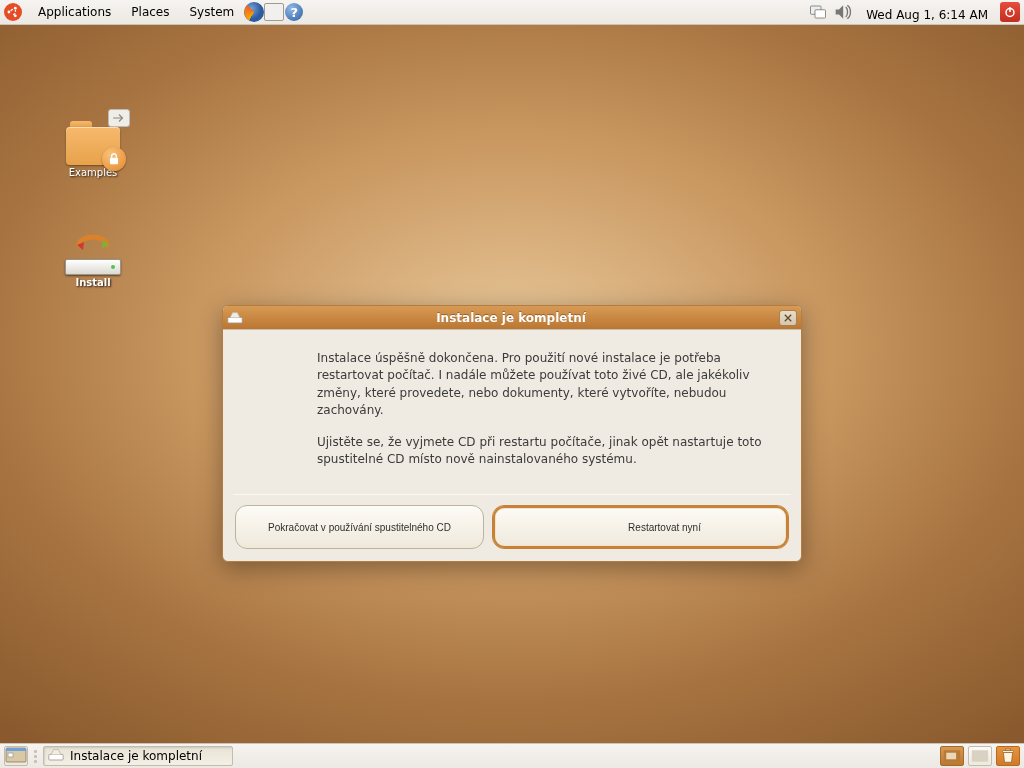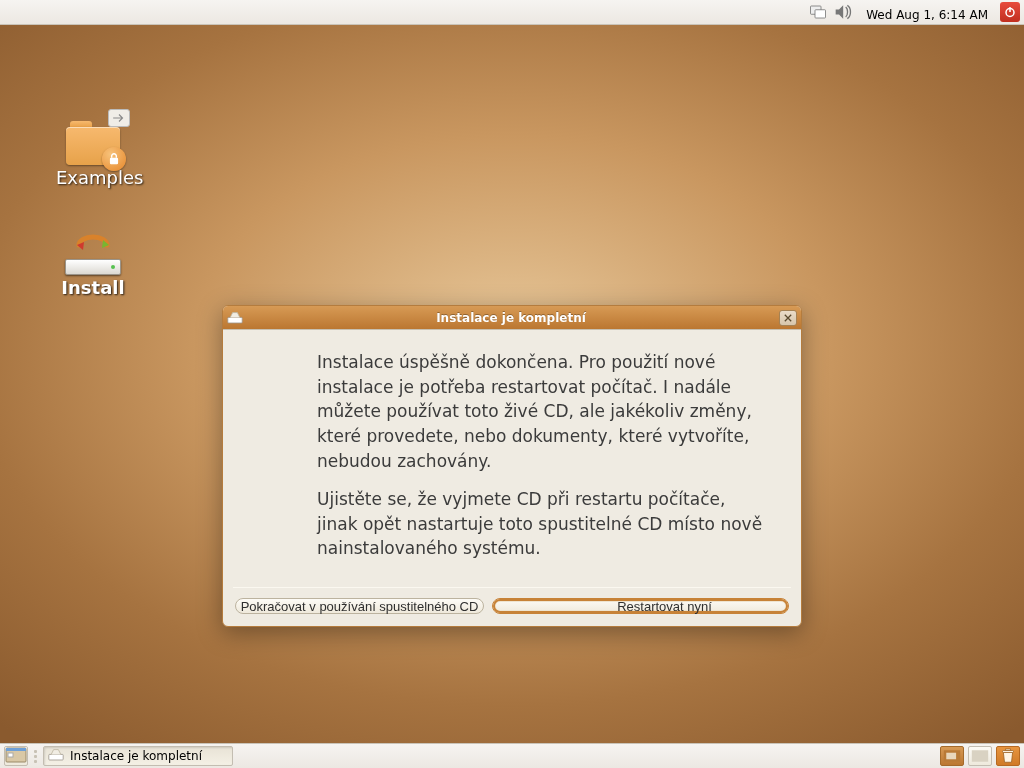--- a/index.html
+++ b/index.html
@@ -47,21 +47,21 @@
 .shutdown-btn {
   width: 20px; height: 20px; border-radius: 3px;
   background: linear-gradient(#e84c3d, #c12f1f);
   display: flex; align-items: center; justify-content: center;
 }
 .shutdown-btn svg { width: 12px; height: 12px; }
 
 
 .desktop { position: absolute; inset: 25px 0 25px 0; }
 .dicon { position: absolute; width: 74px; text-align: center; cursor: pointer; }
-.dicon .label { color: #fff; font-size: 18px; text-shadow: 1px 1px 2px rgba(0,0,0,0.8); margin-top: 2px; }
+.dicon .label { color: #fff; font-size: 10px; text-shadow: 1px 1px 2px rgba(0,0,0,0.8); margin-top: 2px; }
 .dicon-examples { left: 56px; top: 96px; }
 .dicon-install  { left: 56px; top: 206px; font-weight: bold; }
 
 .folder {
   width: 54px; height: 44px; margin: 0 auto 2px; position: relative;
 }
 .folder .tab { position: absolute; top: 0; left: 4px; width: 22px; height: 8px; background: linear-gradient(#f7b96e, #e59a3d); border-radius: 3px 3px 0 0; }
 .folder .body { position: absolute; top: 6px; left: 0; right: 0; bottom: 0; background: linear-gradient(#f7b96e, #e7a24a); border-radius: 4px; box-shadow: inset 0 1px 0 rgba(255,255,255,0.5), 0 1px 2px rgba(0,0,0,0.4); }
 .folder .emblem-link { position: absolute; right: -10px; top: -12px; width: 22px; height: 18px; background: #f0ede7; border: 1px solid #bbb; border-radius: 3px; display: flex; align-items: center; justify-content: center; }
 .folder .emblem-link svg { width: 14px; height: 10px; }
@@ -94,31 +94,31 @@
 .titlebar .title { flex: 1; text-align: center; color: #fff; font-weight: bold; font-size: 12px; text-shadow: 0 -1px 0 rgba(0,0,0,0.3); }
 .titlebar .close {
   width: 18px; height: 16px; border-radius: 3px;
   background: linear-gradient(#eadcc8, #d7c6ac);
   border: 1px solid #a58254;
   display: flex; align-items: center; justify-content: center;
   cursor: pointer;
 }
 .titlebar .close svg { width: 8px; height: 8px; }
 
-.dialog-body { padding: 20px 30px 12px 94px; color: #3b3b3b; line-height: 1.45; font-size: 17px; }
+.dialog-body { padding: 20px 30px 12px 94px; color: #3b3b3b; line-height: 1.45; font-size: 12px; }
 .dialog-body p { margin-bottom: 14px; }
 .dialog-sep { height: 1px; background: #d6cfbf; margin: 0 10px; border-bottom: 1px solid #fbf8f0; }
 .dialog-actions { display: flex; gap: 8px; padding: 10px 12px 12px; }
 .btn {
   flex: 1;
-  height: 16px;
+  height: 44px;
   background: linear-gradient(#fdfbf6, #efe9db);
   border: 1px solid #bcb39f;
   border-radius: 12px;
-  font-size: 13px;
+  font-size: 10px;
   color: #2f2f2f;
   cursor: pointer;
 }
 .btn-default {
   box-shadow: 0 0 0 2px #c78237 inset, inset 0 0 0 3px #efe4cf;
   border-color: #c78237;
   padding-left: 48px;
 }
 
 
@@ -152,20 +152,44 @@
 .spacer { flex: 1; }
 .workspace.active { background: linear-gradient(#d79a55, #bb7731); border-color: #a46a2a; }
 .workspace svg { width: 18px; height: 14px; }
 .trash { background: linear-gradient(#e7953f, #d07a27); border-color: #b76921; }
 .trash svg { width: 14px; height: 16px; }
 </style>
 </head>
 <body>
 
 <div class="top-panel">
+  <div class="panel-left">
+    <div class="ubuntu-logo">
+      <svg viewBox="0 0 24 24">
+          <g fill="#fff">
+            <circle cx="5" cy="12" r="2.4"></circle>
+            <circle cx="16" cy="5.5" r="2.4"></circle>
+            <circle cx="16" cy="18.5" r="2.4"></circle>
+            <path d="M12 6.5a5.5 5.5 0 0 0-4.8 2.9l2 1.1A3.3 3.3 0 0 1 12 8.7v-2.2zm0 11a5.5 5.5 0 0 0 4.8-2.9l-2-1.1A3.3 3.3 0 0 1 12 15.3v2.2zm5.4-6.0a5.5 5.5 0 0 0-1-3.8l-1.7 1.4a3.3 3.3 0 0 1 .5 2.4h2.2z"></path>
+          </g>
+        </svg>
+    </div>
+    <div class="menu-item">Applications</div>
+    <div class="menu-item">Places</div>
+    <div class="menu-item">System</div>
+    <div class="tray-icon">
+        <div class="firefox-icon"></div>
+      </div>
+    <div class="tray-icon">
+        <div class="mail-icon"></div>
+      </div>
+    <div class="tray-icon">
+        <div class="help-icon">?</div>
+      </div>
+  </div>
   <div class="panel-right">
     <div class="tray-icon network-icon">
       <svg viewBox="0 0 24 20">
           <rect x="2" y="2" width="14" height="11" rx="1" fill="#eee" stroke="#6b6b6b"></rect>
           <rect x="8" y="7" width="14" height="11" rx="1" fill="#fff" stroke="#6b6b6b"></rect>
         </svg>
     </div>
     <div class="tray-icon volume-icon">
       <svg viewBox="0 0 24 18">
           <path d="M2 6h4l5-5v16l-5-5H2z" fill="#777"></path>

